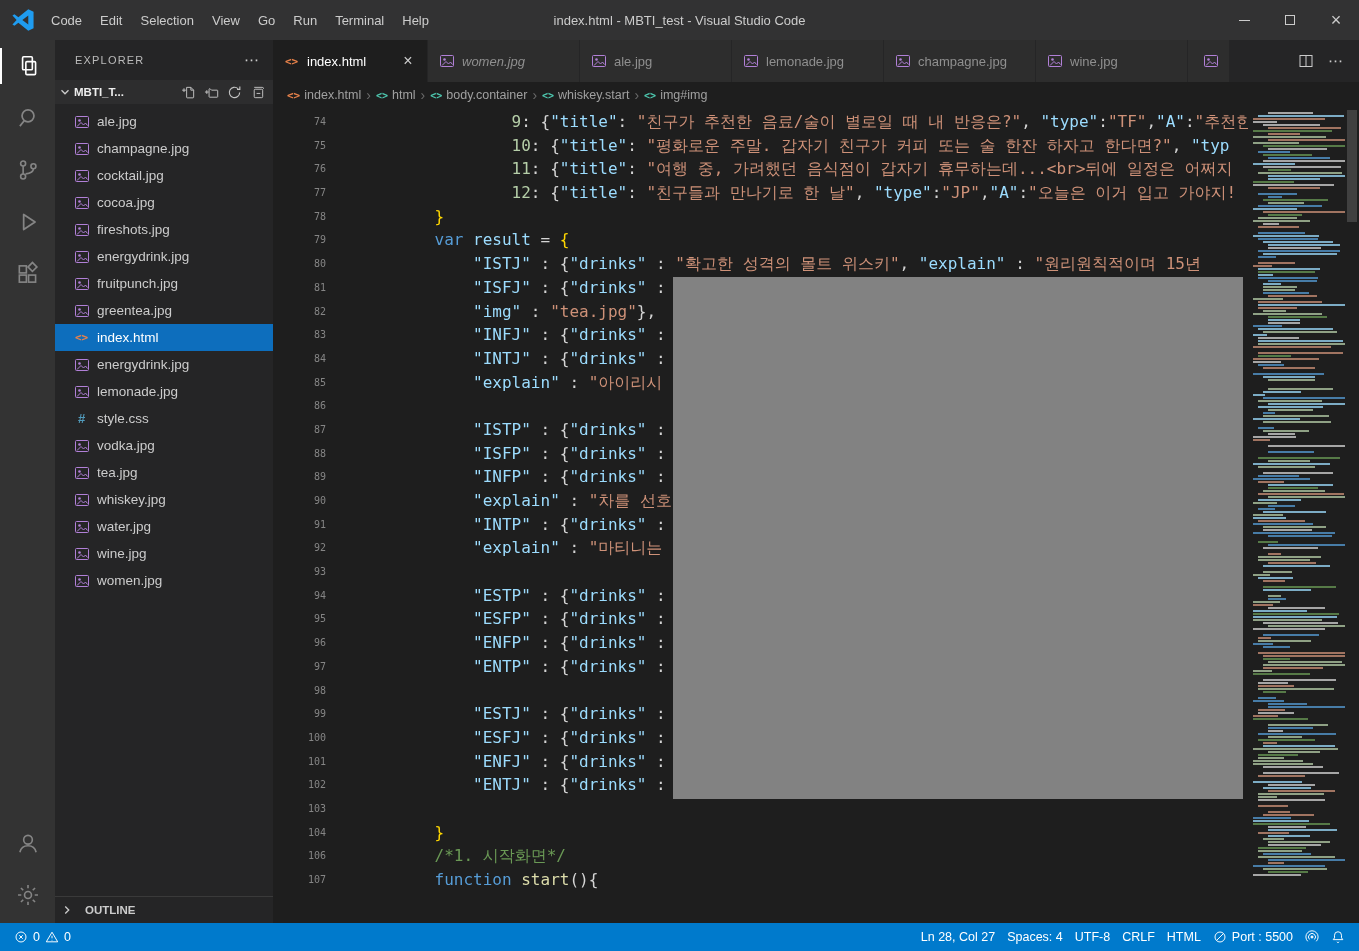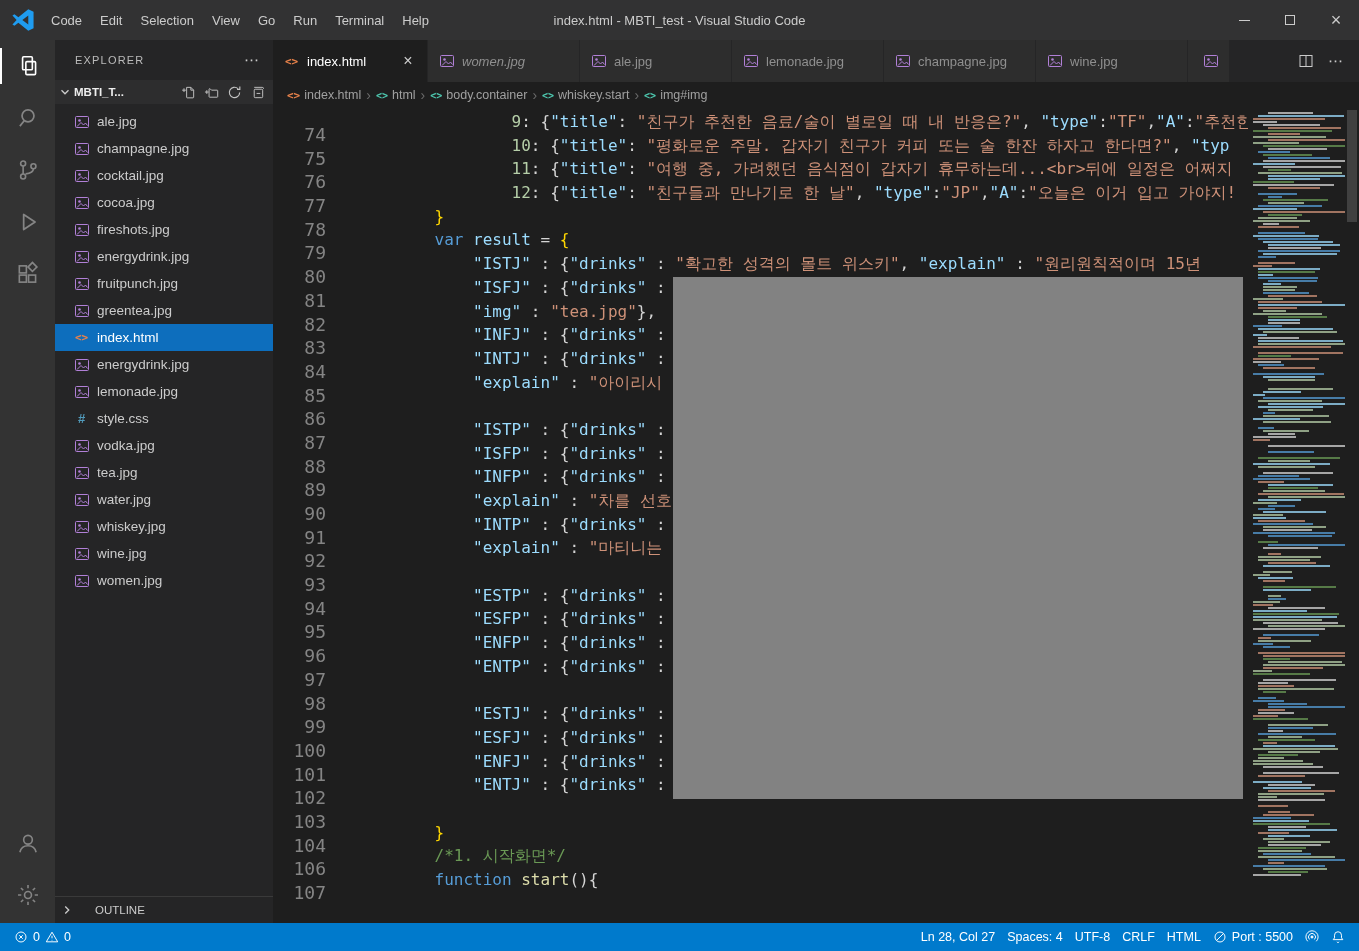--- a/index.html
+++ b/index.html
@@ -35,21 +35,21 @@
   .chev{width:16px;height:16px;display:flex;align-items:center;justify-content:center;color:#cccccc;}
   .section-actions{margin-left:auto;display:flex;gap:4px;}
   .sec-icon{width:19px;height:19px;display:flex;align-items:center;justify-content:center;color:#c5c5c5;cursor:pointer;}
   .file-list{flex:1;min-height:0;overflow:hidden;padding-top:4px;}
   .file-item{height:27px;display:flex;align-items:center;gap:7px;padding-left:18px;color:#cccccc;cursor:pointer;font-size:13.5px;white-space:nowrap;}
   .file-item.selected{background:#0d6ebd;color:#ffffff;}
   .file-icon{width:17px;display:flex;justify-content:center;align-items:center;flex:0 0 17px;}
   .html-glyph{color:#e8824a;font-family:"DejaVu Sans Mono",monospace;font-weight:700;font-size:11px;}
   .css-glyph{color:#519aba;font-weight:700;font-size:13px;}
   .sym-glyph{color:#4ec9b0;font-family:"DejaVu Sans Mono",monospace;font-weight:700;font-size:10px;}
-  .outline-header{flex:0 0 27px;display:flex;align-items:center;gap:20px;padding-left:4px;border-top:1px solid #3a3a3a;font-weight:400;font-size:11.5px;color:#cccccc;cursor:pointer;}
+  .outline-header{flex:0 0 27px;display:flex;align-items:center;gap:10px;padding-left:4px;border-top:1px solid #3a3a3a;font-weight:700;font-size:11.5px;color:#cccccc;cursor:pointer;}
 
   
   .editor{flex:1;display:flex;flex-direction:column;min-width:0;background:#1e1e1e;}
   .tabbar{flex:0 0 42px;background:#252526;display:flex;align-items:stretch;min-width:0;}
   .tabs{display:flex;min-width:0;overflow:hidden;flex:1;}
   .tab{display:flex;align-items:center;gap:7px;padding:0 10px;background:#2d2d2d;color:#8f8f8f;font-size:13px;border-right:1px solid #252526;flex:0 0 auto;cursor:pointer;width:152px;}
   .tab.active{background:#1e1e1e;color:#ffffff;width:155px;}
   .tab.preview .tab-label{font-style:italic;}
   .tab-label{overflow:hidden;text-overflow:ellipsis;white-space:nowrap;flex:1;}
   .tab-close{width:18px;height:18px;display:flex;align-items:center;justify-content:center;border-radius:3px;font-size:16px;color:#cccccc;cursor:pointer;flex:0 0 18px;}
@@ -58,21 +58,21 @@
   .ea-icon{width:18px;height:18px;display:flex;align-items:center;justify-content:center;cursor:pointer;}
   .more-glyph{font-size:15px;letter-spacing:1px;}
 
   .breadcrumbs{flex:0 0 26px;display:flex;align-items:center;padding-left:14px;font-size:12.5px;color:#a0a0a0;gap:2px;background:#1e1e1e;white-space:nowrap;}
   .crumb{display:flex;align-items:center;gap:4px;cursor:pointer;}
   .crumb-sep{color:#6a6a6a;font-size:14px;margin:0 3px;}
 
   .code-area{flex:1;position:relative;min-height:0;overflow:hidden;background:#1e1e1e;font-family:"DejaVu Sans Mono","Liberation Mono",monospace;font-size:16px;}
   .code-lines{position:absolute;left:0;top:0;bottom:0;right:111px;overflow:hidden;padding-top:2px;}
   .code-line{display:flex;height:23.7px;line-height:23.7px;white-space:pre;}
-  .ln{flex:0 0 123px;text-align:right;padding-right:70px;color:#858585;font-size:18px;cursor:pointer;margin-top:13px;}
+  .ln{flex:0 0 123px;text-align:right;padding-right:70px;color:#858585;font-size:10px;cursor:pointer;}
   .lc{flex:1;min-width:0;}
   .tk-w{color:#d4d4d4;} .tk-num{color:#b5cea8;} .tk-key{color:#9cdcfe;} .tk-str{color:#ce9178;}
   .tk-kw{color:#569cd6;} .tk-fn{color:#dcdcaa;} .tk-cmt{color:#6a9955;} .tk-gold{color:#ffd700;}
 
   .redacted{position:absolute;left:400px;top:169px;width:570px;height:522px;background:#828282;z-index:3;}
 
   .minimap{position:absolute;top:0;right:14px;width:97px;bottom:0;background:#1e1e1e;z-index:4;padding:4px 3px 0 5px;overflow:hidden;cursor:pointer;}
   .scrollbar{position:absolute;top:0;right:0;width:14px;bottom:0;background:#1e1e1e;z-index:4;}
   .scroll-thumb{position:absolute;top:2px;left:2px;width:10px;height:112px;background:rgba(121,121,121,.38);}
 
@@ -346,31 +346,31 @@
             <span>tea.jpg</span>
           </div>
           <div class="file-item">
             <span class="file-icon">
               <svg width="16" height="16" viewBox="0 0 16 16">
                 <rect x="1.5" y="2.5" width="13" height="11" rx="1" fill="none" stroke="#b180d7"></rect>
                 <circle cx="5.5" cy="6.5" r="1.3" fill="#b180d7"></circle>
                 <path d="M3 12.5 L7 8.5 L9.5 11 L11.5 9 L13.5 11.5" fill="none" stroke="#b180d7"></path>
               </svg>
             </span>
+            <span>whiskey.jpg</span>
+          </div>
+          <div class="file-item">
+            <span class="file-icon">
+              <svg width="16" height="16" viewBox="0 0 16 16">
+                <rect x="1.5" y="2.5" width="13" height="11" rx="1" fill="none" stroke="#b180d7"></rect>
+                <circle cx="5.5" cy="6.5" r="1.3" fill="#b180d7"></circle>
+                <path d="M3 12.5 L7 8.5 L9.5 11 L11.5 9 L13.5 11.5" fill="none" stroke="#b180d7"></path>
+              </svg>
+            </span>
             <span>water.jpg</span>
-          </div>
-          <div class="file-item">
-            <span class="file-icon">
-              <svg width="16" height="16" viewBox="0 0 16 16">
-                <rect x="1.5" y="2.5" width="13" height="11" rx="1" fill="none" stroke="#b180d7"></rect>
-                <circle cx="5.5" cy="6.5" r="1.3" fill="#b180d7"></circle>
-                <path d="M3 12.5 L7 8.5 L9.5 11 L11.5 9 L13.5 11.5" fill="none" stroke="#b180d7"></path>
-              </svg>
-            </span>
-            <span>whiskey.jpg</span>
           </div>
           <div class="file-item">
             <span class="file-icon">
               <svg width="16" height="16" viewBox="0 0 16 16">
                 <rect x="1.5" y="2.5" width="13" height="11" rx="1" fill="none" stroke="#b180d7"></rect>
                 <circle cx="5.5" cy="6.5" r="1.3" fill="#b180d7"></circle>
                 <path d="M3 12.5 L7 8.5 L9.5 11 L11.5 9 L13.5 11.5" fill="none" stroke="#b180d7"></path>
               </svg>
             </span>
             <span>wine.jpg</span>

